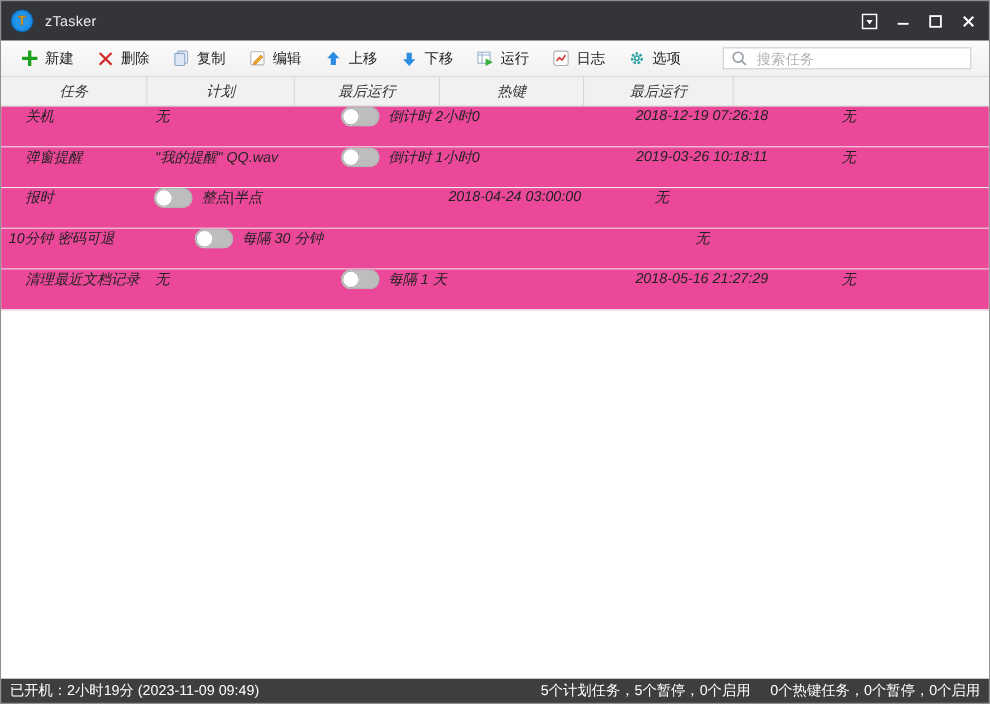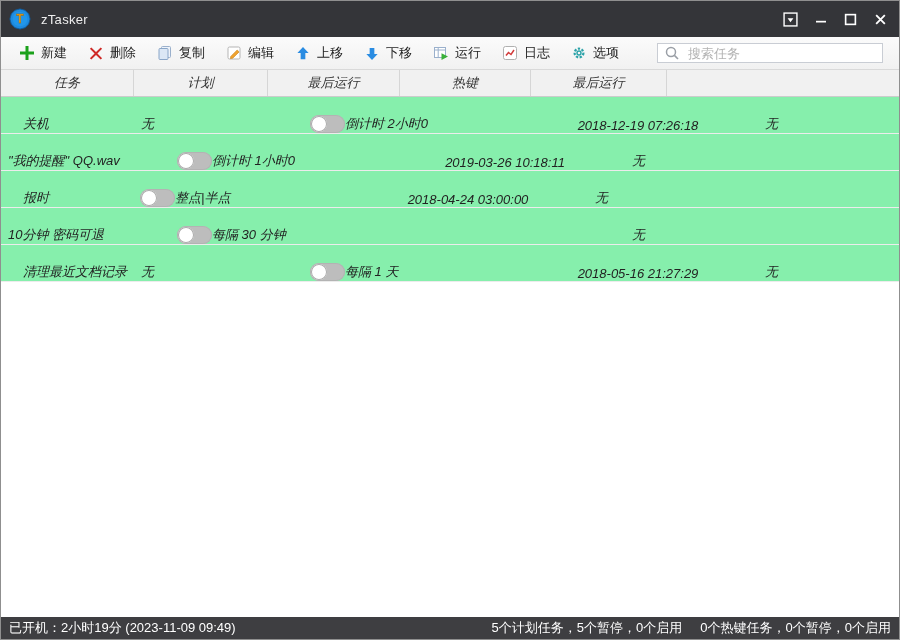--- a/index.html
+++ b/index.html
@@ -25,26 +25,26 @@
   .search input{border:none;outline:none;flex:1;font-family:inherit;font-size:13px;color:#333;
                 background:transparent;min-width:0;}
   .search input::placeholder{color:#b2b2b2;}
   
   .main{flex:1 1 auto;background:#fff;overflow:hidden;display:flex;flex-direction:column;font-style:italic;}
   .thead{display:flex;height:26px;flex:0 0 26px;background:#f1f1f1;border-bottom:1px solid #cccccc;}
   .hcell{box-sizing:border-box;border-right:1px solid #d6d6d6;font-size:13px;color:#333;
          line-height:25px;text-align:center;white-space:nowrap;overflow:hidden;}
   .cf{flex:1 1 auto;border-right:none;}
   .c0{width:133px;} .c1{width:170px;} .c2{width:134px;} .c3{width:132px;} .c4{width:136px;} .c5{width:131px;}
-  .row{display:flex;height:36px;flex:0 0 36px;align-items:flex-end;border-bottom:1px solid #ececec;
-       font-size:13px;color:#222;background:#86efac;}
+  .row{display:flex;height:36px;flex:0 0 36px;align-items:flex-start;border-bottom:1px solid #ececec;
+       font-size:13px;color:#222;background:#ec4899;}
   .cell{box-sizing:border-box;white-space:nowrap;overflow:hidden;}
   .cell.c0{padding-left:22px;}
   .cell.c1{padding-left:7px;}
-  .cell.c2{display:flex;align-items:center;padding-left:6px;}
+  .cell.c2{display:flex;align-items:center;gap:8px;padding-left:6px;}
   .cell.c3,.cell.c4,.cell.c5{text-align:center;}
   .toggle{width:35px;height:18px;flex:0 0 35px;border-radius:9px;background:#bdbdbd;
           position:relative;box-shadow:inset 0 0 0 1px #b3b3b3;cursor:default;}
   .knob{position:absolute;left:1px;top:1px;width:16px;height:16px;border-radius:50%;
         background:#fff;box-shadow:0 0 0 1px #ababab inset;}
   
   .statusbar{height:22px;flex:0 0 22px;background:#3e3e41;color:#fff;display:flex;
              align-items:center;justify-content:space-between;padding:0 8px;font-size:13px;
              white-space:nowrap;gap:15px;}
   .sright span{margin-left:18px;}
@@ -174,20 +174,21 @@
               <div class="knob"></div>
             </div>
             <span class="sched-text">倒计时 2小时0</span>
           </div>
           <div class="cell c3"></div>
           <div class="cell c4">2018-12-19 07:26:18</div>
           <div class="cell c5">无</div>
           <div class="cell cf" style="flex: 1 1 auto;"></div>
         </div>
         <div class="row">
+          <div class="cell c0">弹窗提醒</div>
           <div class="cell c1">"我的提醒" QQ.wav</div>
           <div class="cell c2">
             <div class="toggle">
               <div class="knob"></div>
             </div>
             <span class="sched-text">倒计时 1小时0</span>
           </div>
           <div class="cell c3"></div>
           <div class="cell c4">2019-03-26 10:18:11</div>
           <div class="cell c5">无</div>

